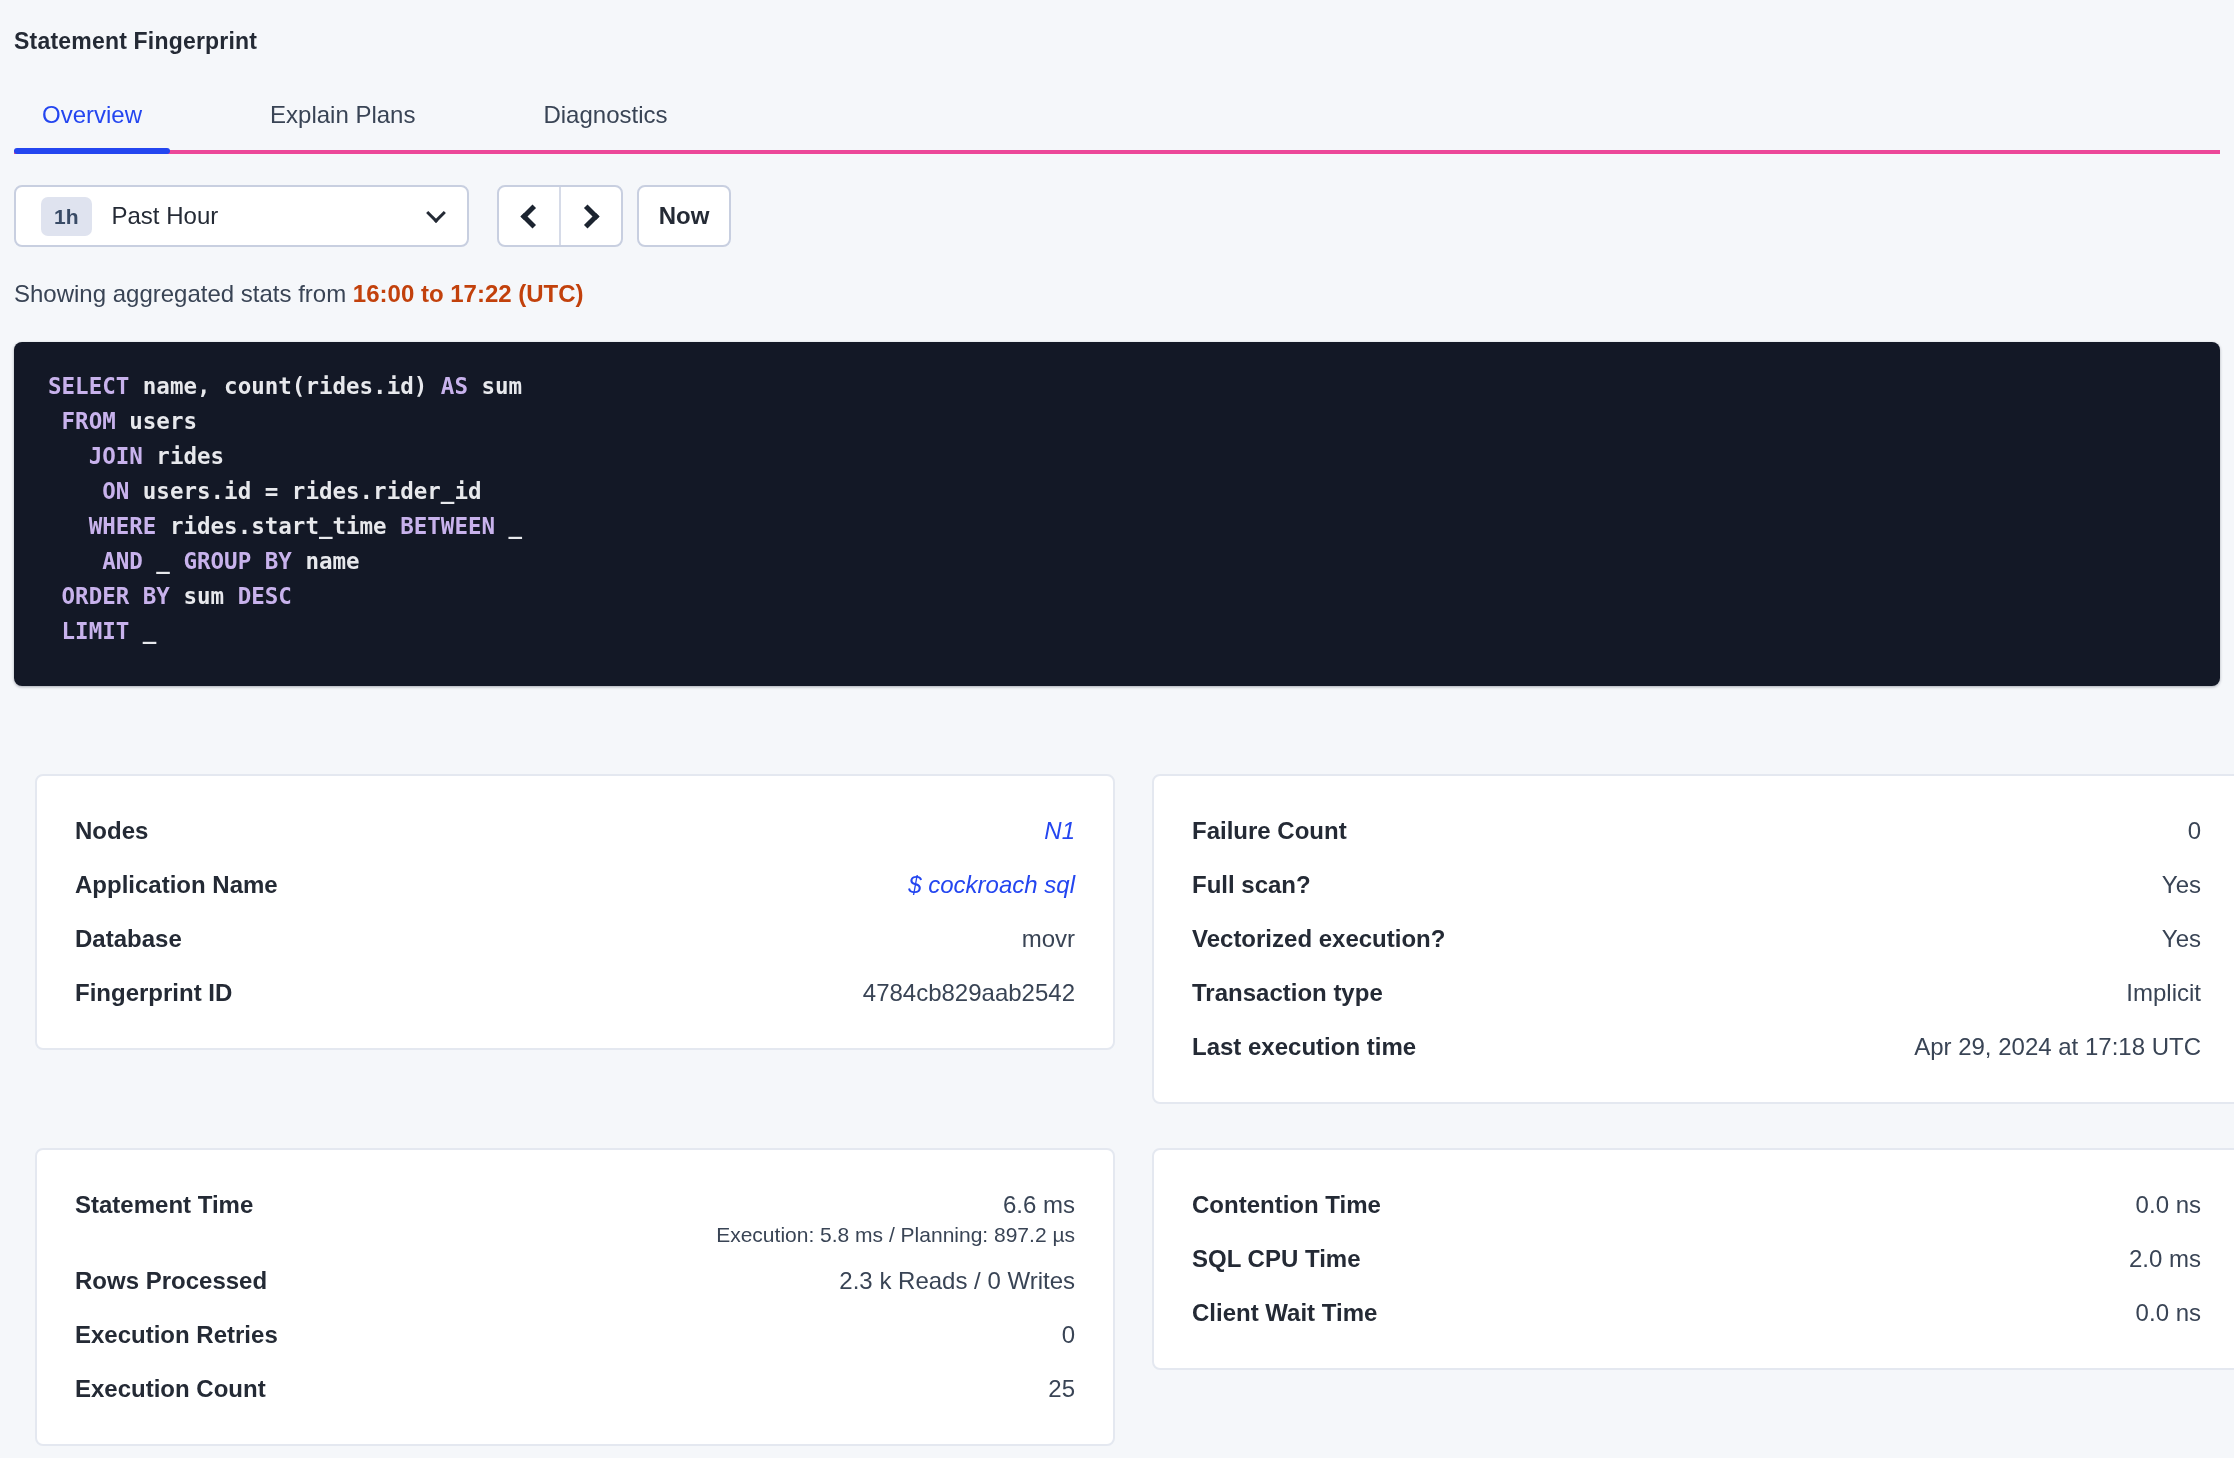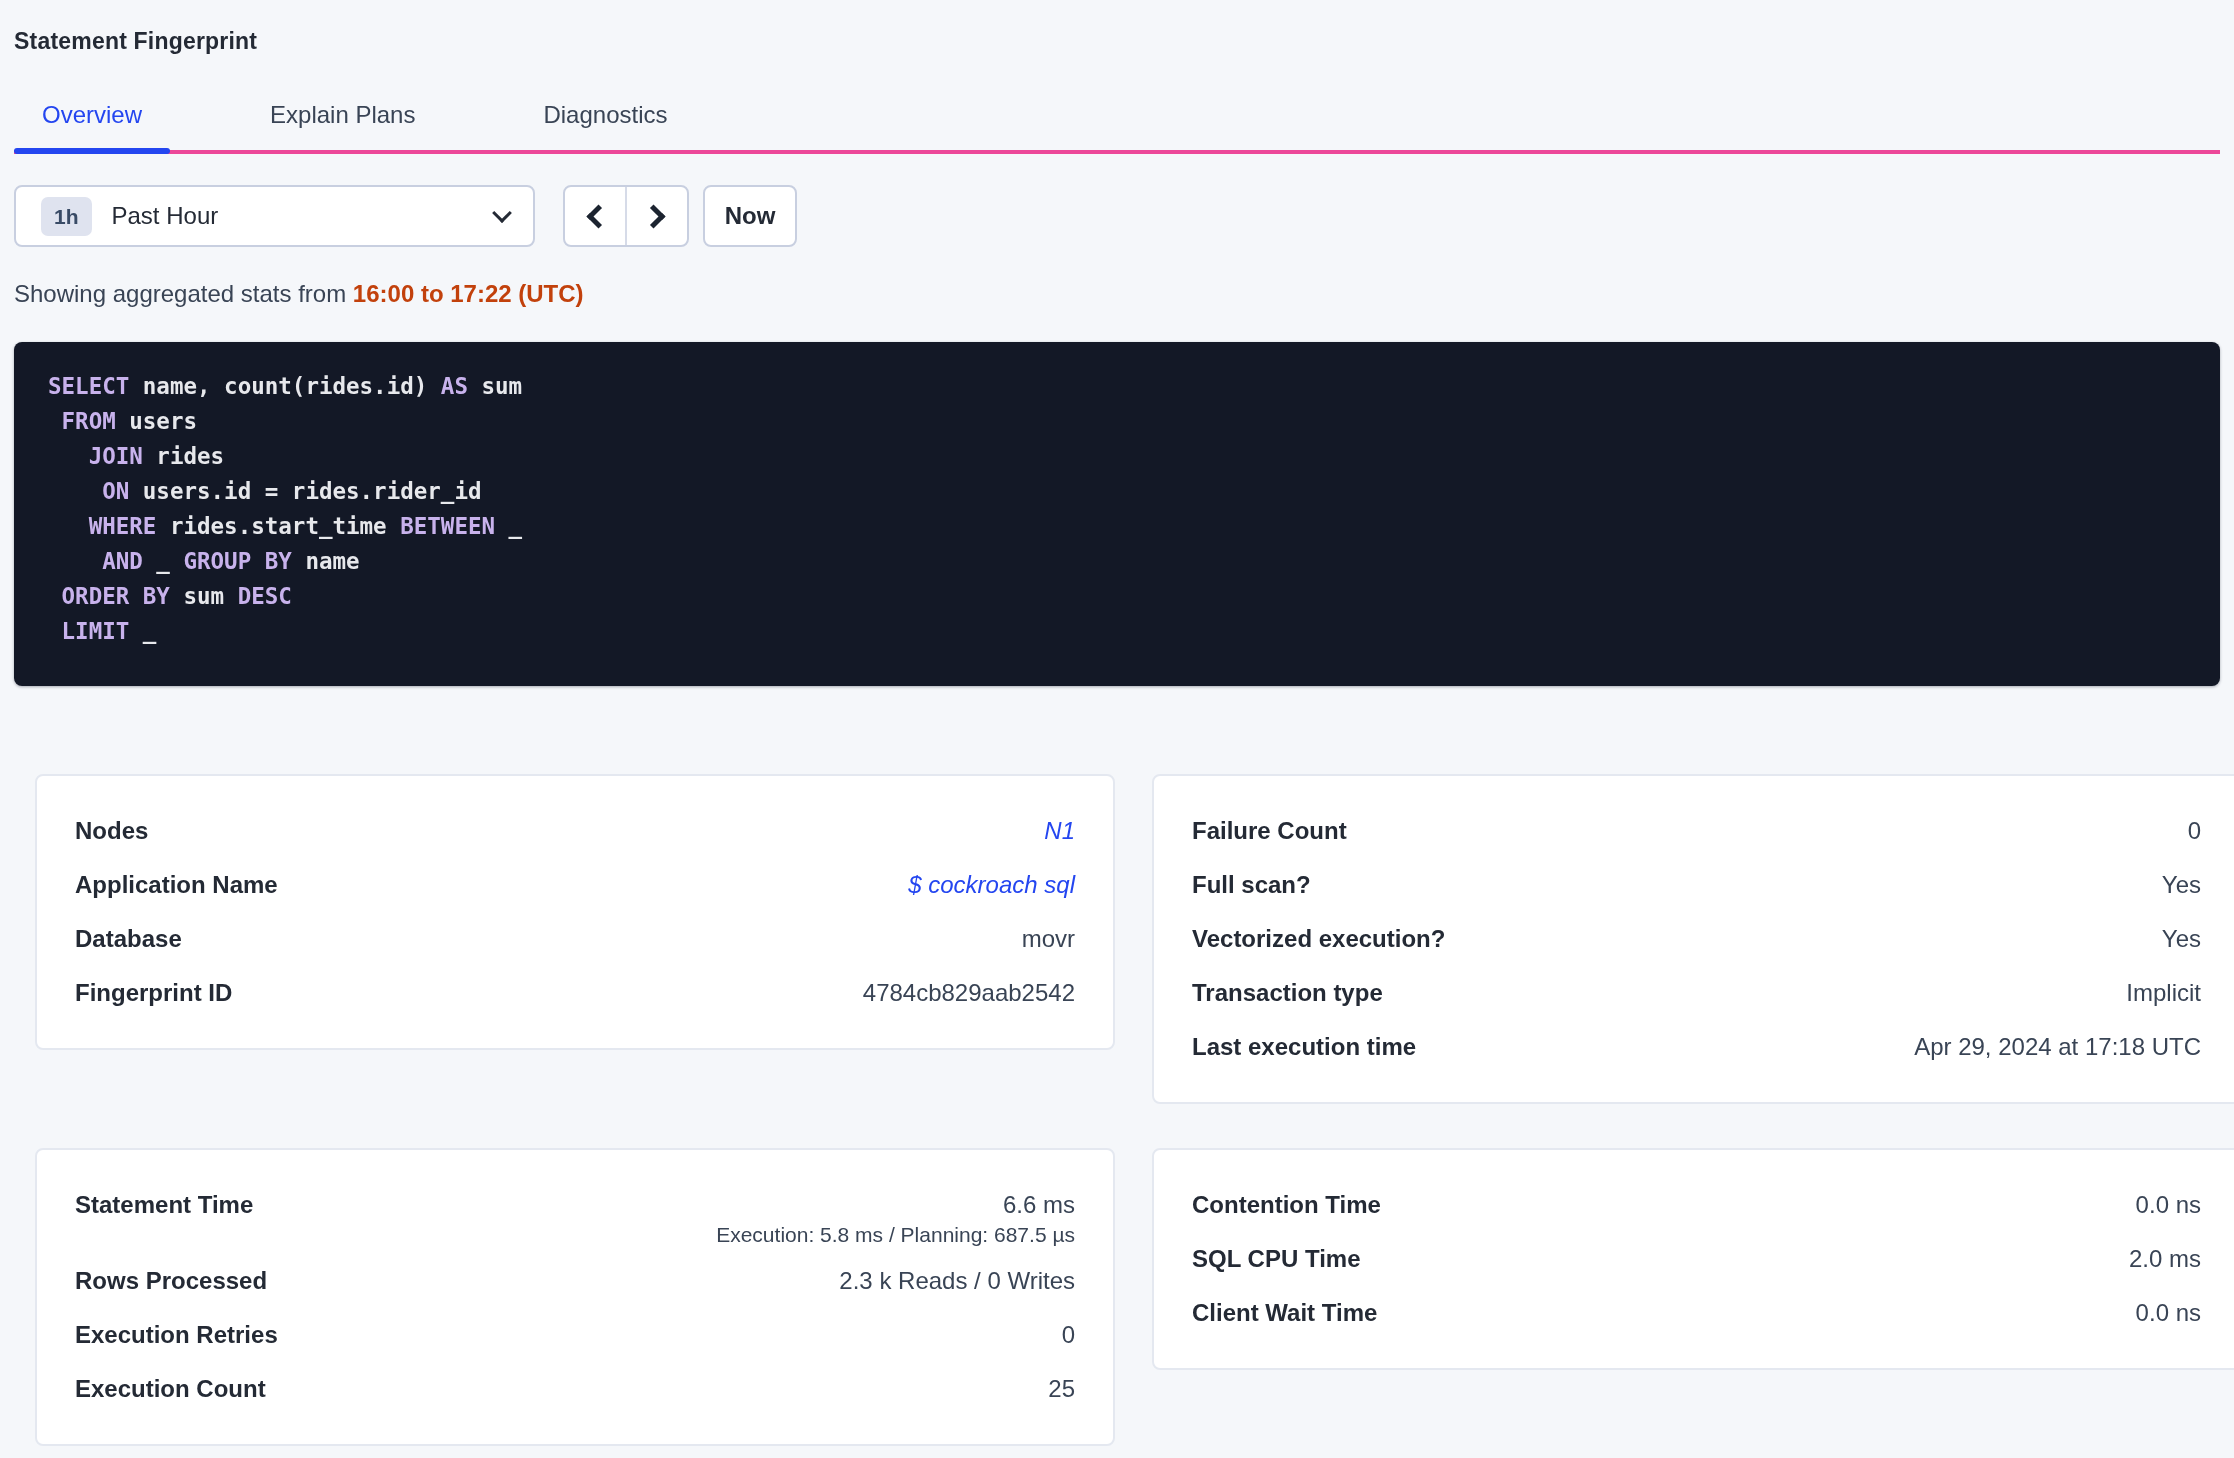--- a/index.html
+++ b/index.html
@@ -27,21 +27,21 @@
   }
   .tab.active { color:#2446f0; }
   .tab.active::after {
     content:""; position:absolute; left:0; right:0; bottom:-4px;
     height:6px; border-radius:3px; background:#2446f0;
   }
 
   
   .controls { display:flex; margin-top:31px; align-items:stretch; height:62px; }
   .range-select {
-    width:521px; background:#fff; border:2px solid #c8cfe0; border-radius:8px;
+    width:455px; background:#fff; border:2px solid #c8cfe0; border-radius:8px;
     display:flex; align-items:center; padding:0 24px 0 25px; cursor:pointer;
   }
   .range-badge {
     background:#dfe3ef; color:#394b66; font-weight:700; font-size:21px;
     line-height:21px; padding:9px 13px; border-radius:7px;
   }
   .range-label { margin-left:20px; font-size:24px; color:#242a35; flex:1; }
   .caret-down {
     width:14px; height:14px;
     border-right:3px solid #242a35; border-bottom:3px solid #242a35;
@@ -193,21 +193,21 @@
             <span class="kv-value">Apr 29, 2024 at 17:18 UTC</span>
           </div>
         </div>
       </section>
     <section class="card">
         <div>
           <div class="kv-row">
             <span class="kv-label">Statement Time</span>
             <span class="kv-value">6.6 ms</span>
           </div>
-          <div class="kv-sub">Execution: 5.8 ms / Planning: 687.5 µs</div>
+          <div class="kv-sub">Execution: 5.8 ms / Planning: 897.2 µs</div>
         </div>
         <div>
           <div class="kv-row">
             <span class="kv-label">Rows Processed</span>
             <span class="kv-value">2.3 k Reads / 0 Writes</span>
           </div>
         </div>
         <div>
           <div class="kv-row">
             <span class="kv-label">Execution Retries</span>

